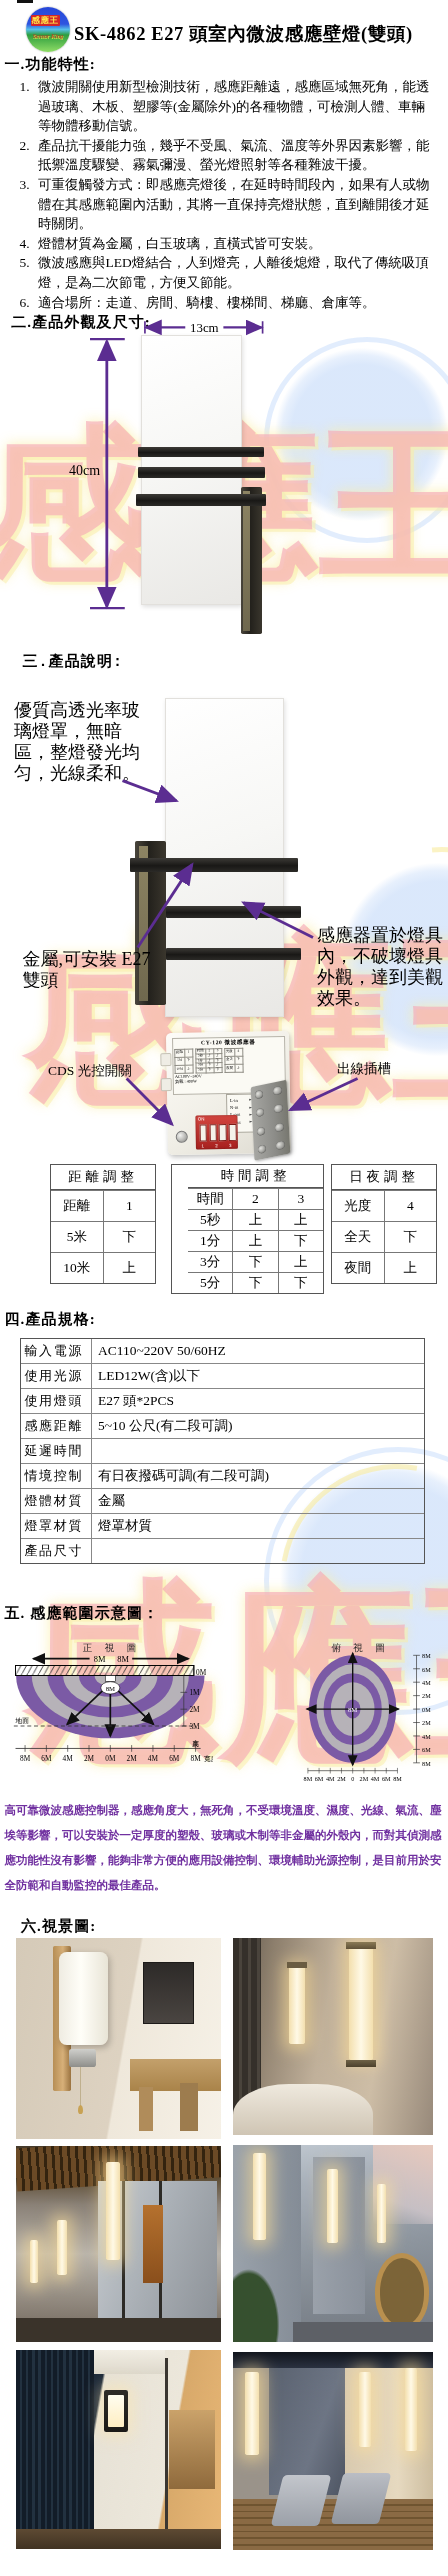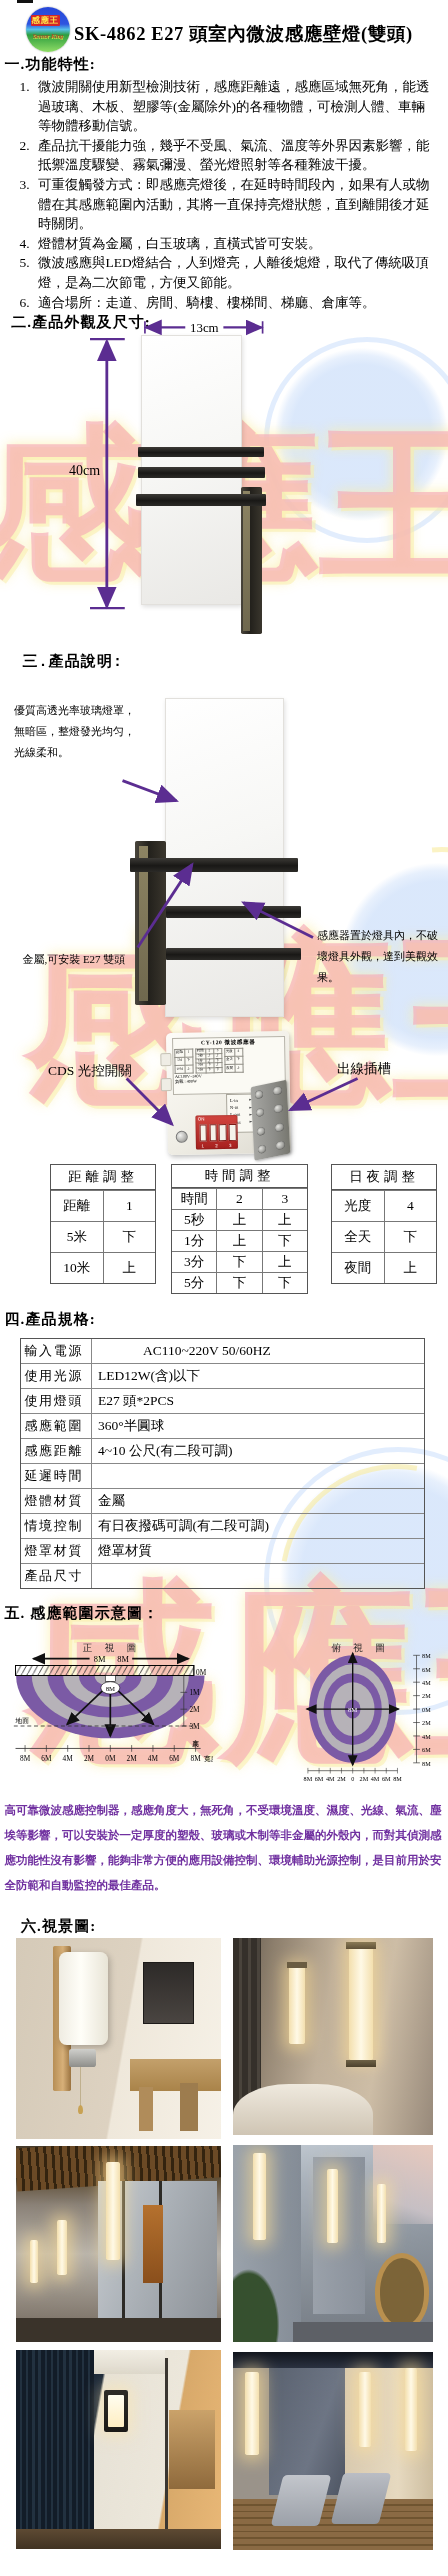--- a/index.html
+++ b/index.html
@@ -15,21 +15,21 @@
   .wm-text{position:absolute;font-family:"Liberation Sans","DejaVu Sans",sans-serif;font-weight:bold;
      color:rgba(245,166,182,.62);white-space:nowrap;
      text-shadow:3.4px 3.4px 0 rgba(250,238,165,.5),0 0 12.3px rgba(250,238,165,.8);}
   
   .title{position:absolute;left:74px;top:21px;width:370px;font-size:18.5px;font-weight:bold;letter-spacing:0.6px;}
   .hsec{position:absolute;font-size:15px;font-weight:bold;letter-spacing:1.1px;}
   .features{position:absolute;left:19.6px;top:77px;width:415px;}
   .feat{display:flex;font-size:13.5px;line-height:19.6px;}
   .feat .n{width:18.5px;flex:none;}
   .feat .t{flex:1;}
-  .note{position:absolute;font-size:11px;line-height:21px;}
+  .note{position:absolute;font-size:18px;line-height:21px;}
   
   .logo{position:absolute;left:26px;top:6.7px;width:44px;height:45px;border-radius:50%;
     background:linear-gradient(180deg,#2747d8 0%,#2e55e0 38%,#57c0e8 50%,#2e9e3e 62%,#8fdc66 100%);
     box-shadow:0 0 1.7px rgba(0,0,0,.4);overflow:hidden;}
   .logo-cn{position:absolute;left:4.5px;top:7.9px;font-size:8.4px;font-weight:bold;color:#ffe84a;
     background:#d3262a;padding:0 1.1px;border-radius:1.1px;letter-spacing:0.6px;white-space:nowrap;}
   .logo-en{position:absolute;left:3.4px;top:25px;width:37px;text-align:center;font-size:6.2px;font-style:italic;
     color:#c92a20;text-shadow:0.6px 0.6px 0 #ffe84a;white-space:nowrap;font-family:"Liberation Serif",serif;}
   .smudge{position:absolute;left:17px;top:0;width:15.7px;height:3.4px;background:#111;}
   
@@ -69,21 +69,21 @@
   
   .atable{position:absolute;border:0.8px solid #555;background:transparent;}
   .atable .hd{display:flex;align-items:center;justify-content:center;font-size:13.5px;letter-spacing:3.9px;border-bottom:0.8px solid #555;}
   .atable .r{display:flex;border-top:0.6px solid #777;}
   .atable .r:first-of-type{border-top:none;}
   .atable .c{flex:1;display:flex;align-items:center;justify-content:center;font-size:13.5px;border-left:0.6px solid #777;}
   .atable .c:first-child{border-left:none;}
   
   .spec{position:absolute;left:20px;top:1338px;width:403px;border:0.8px solid #555;}
   .srow{display:flex;height:24px;border-top:0.6px solid #888;}
-  .srow:first-child{border-top:none;gap:45px;}
+  .srow:first-child{border-top:none;}
   .slab{width:67px;flex:none;border-right:0.6px solid #888;display:flex;align-items:center;padding-left:3.4px;font-size:13px;letter-spacing:1.7px;}
   .sval{flex:1;display:flex;align-items:center;padding-left:5.6px;font-size:13.5px;}
   
   .ppara{position:absolute;left:4.5px;top:1798px;width:441px;font-family:"Liberation Sans","DejaVu Sans",sans-serif;
     font-size:11.5px;line-height:25px;color:#7030a0;font-weight:600;}
   
   .ph{position:absolute;overflow:hidden;background:#9a938a;}
   .glowv{position:absolute;border-radius:1.7px;background:linear-gradient(90deg,#f3dfae,#fff9e6 50%,#f3dfae);
         box-shadow:0 0 15.7px 5.6px rgba(255,224,150,.6);}
   svg text{font-family:"Liberation Serif","DejaVu Serif",serif;}
@@ -330,21 +330,21 @@
       </div>
     <div class="r" style="height:30px;">
         <div class="c">5米</div>
         <div class="c">下</div>
       </div>
     <div class="r" style="height:30px;">
         <div class="c">10米</div>
         <div class="c">上</div>
       </div>
   </div>
-  <div class="atable" style="left:171px;top:1164px;width:135px;">
+  <div class="atable" style="left:171px;top:1164px;width:135px;padding-left:16px;">
     <div class="hd" style="height:22.4px;">時間調整</div>
     <div class="r" style="height:20px;">
         <div class="c">時間</div>
         <div class="c">2</div>
         <div class="c">3</div>
       </div>
     <div class="r" style="height:20px;">
         <div class="c">5秒</div>
         <div class="c">上</div>
         <div class="c">上</div>
@@ -389,37 +389,33 @@
       </div>
     <div class="srow">
         <div class="slab">使用光源</div>
         <div class="sval">LED12W(含)以下</div>
       </div>
     <div class="srow">
         <div class="slab">使用燈頭</div>
         <div class="sval">E27 頭*2PCS</div>
       </div>
     <div class="srow">
-        <div class="slab">感應範圍</div>
-        <div class="sval">360°半圓球</div>
-      </div>
-    <div class="srow">
         <div class="slab">感應距離</div>
-        <div class="sval">4~10 公尺(有二段可調)</div>
+        <div class="sval">5~10 公尺(有二段可調)</div>
       </div>
     <div class="srow">
         <div class="slab">延遲時間</div>
+      </div>
+    <div class="srow">
+        <div class="slab">情境控制</div>
+        <div class="sval">有日夜撥碼可調(有二段可調)</div>
       </div>
     <div class="srow">
         <div class="slab">燈體材質</div>
         <div class="sval">金屬</div>
-      </div>
-    <div class="srow">
-        <div class="slab">情境控制</div>
-        <div class="sval">有日夜撥碼可調(有二段可調)</div>
       </div>
     <div class="srow">
         <div class="slab">燈罩材質</div>
         <div class="sval">燈罩材質</div>
       </div>
     <div class="srow">
         <div class="slab">產品尺寸</div>
       </div>
   </div>
 

